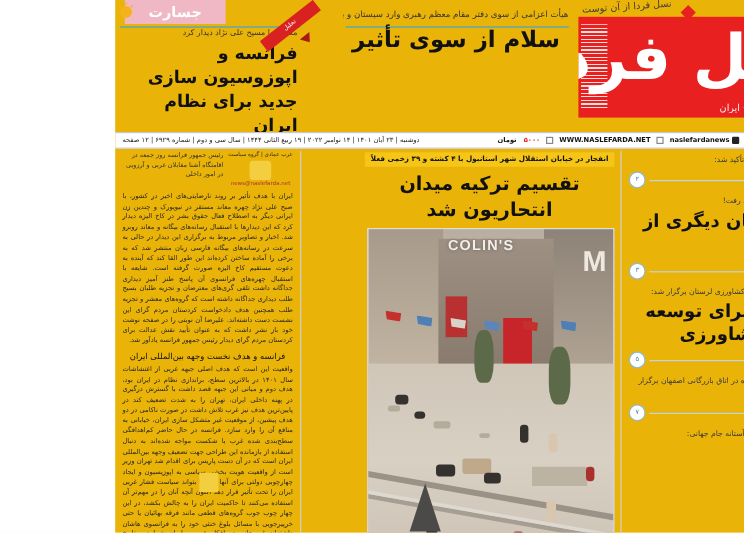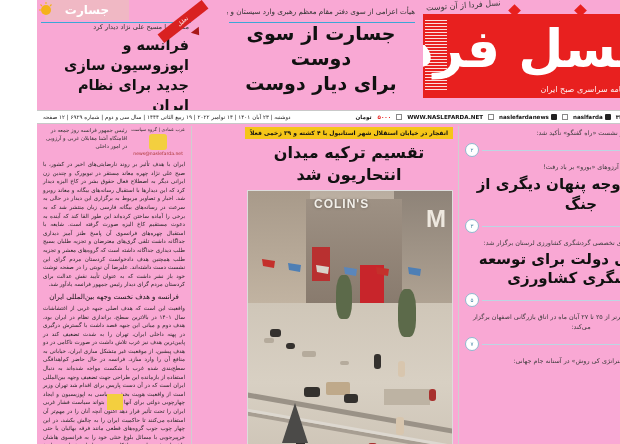--- a/index.html
+++ b/index.html
@@ -11,23 +11,23 @@
     width: 620px;
     height: 444px;
     overflow: hidden;
     font-family: "DejaVu Sans", "Liberation Sans", sans-serif;
     color: #1a1a1a;
     position: relative;
   }
 
   .page {
     position: relative;
-    width: 583px;
+    width: 524px;
     height: 444px;
-    background: #f9a8d4;
+    background: #eab308;
     overflow: hidden;
   }
 
   
   .top-zone {
     position: absolute;
     top: 0; left: 0;
     width: 620px;
     height: 112px;
   }
@@ -525,22 +525,21 @@
       <div class="masthead-title">نسل فردا</div>
       <div class="masthead-sub">روزنامه سراسری صبح ایران</div>
     </div>
 
     <div class="blue-rule" style="top:22px; right:242px; width:186px;"></div>
     <div class="blue-rule" style="top:22px; left:4px; width:150px;"></div>
     <div class="blue-rule" style="top:22px; right:8px; width:0px;"></div>
 
     <div class="center-head">
       <div class="center-kicker">هیأت اعزامی از سوی دفتر مقام معظم رهبری وارد سیستان و بلوچستان شد</div>
-      <div class="center-headline">جسارت از سوی دوست</div>
-      <div class="center-headline">برای دیار دوست</div>
+      <div class="center-headline">سلام از سوی تأثیر</div>
     </div>
 
     <div class="left-head">
       <div class="left-kicker">مکرون با مسیح علی نژاد دیدار کرد</div>
       <div class="left-headline">فرانسه و اپوزوسیون سازی</div>
       <div class="left-headline">جدید برای نظام ایران</div>
     </div>
 
     <div class="ribbon">تحلیل</div>
     <div class="ribbon-tail"></div>

